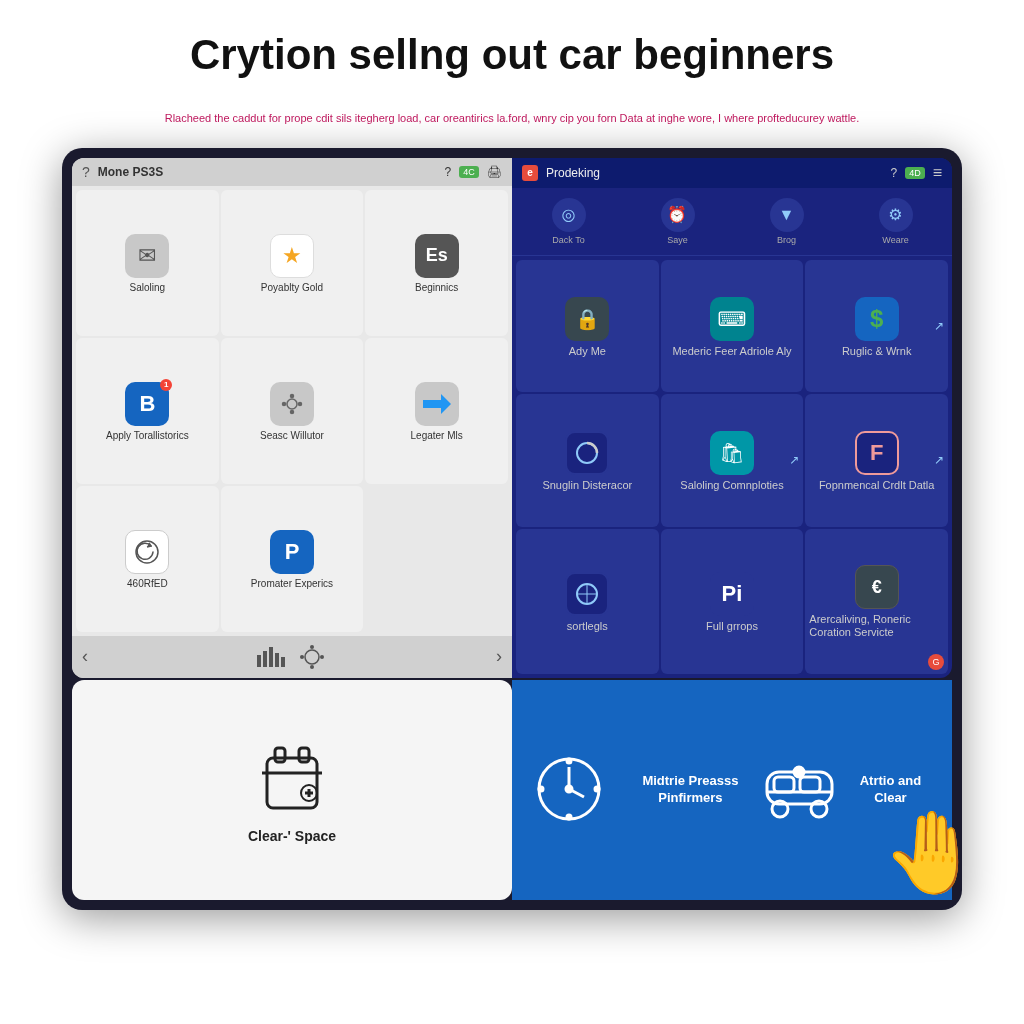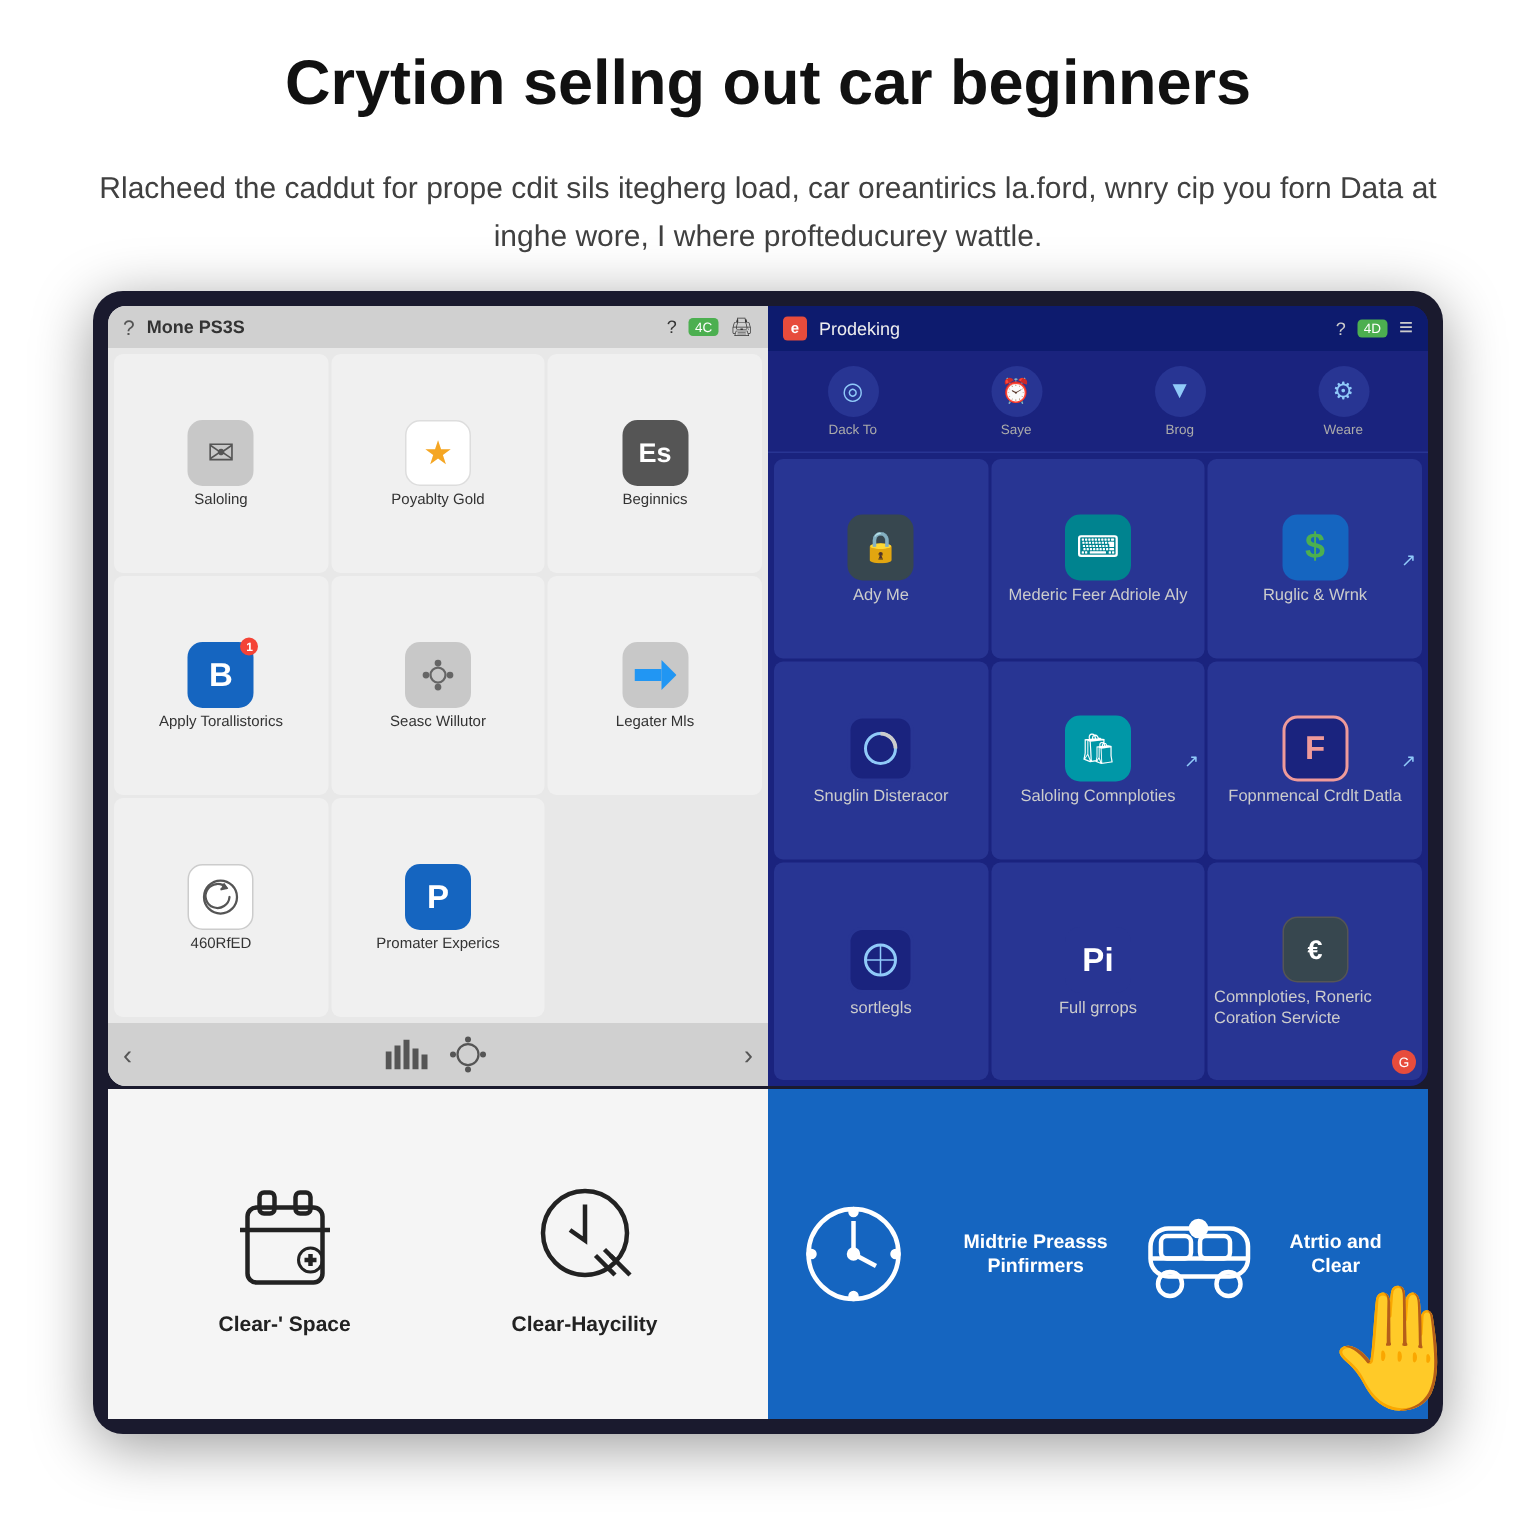--- a/index.html
+++ b/index.html
@@ -17,22 +17,22 @@
 
     .page-title {
       font-size: 42px;
       font-weight: 900;
       color: #111;
       line-height: 1.2;
       margin-bottom: 30px;
     }
 
     .page-subtitle {
-      font-size: 20px;
-      color: #404040;
+      font-size: 11px;
+      color: #be185d;
       line-height: 1.6;
     }
 
     .tablet-container {
       margin: 0 auto;
       width: 900px;
       background: #1a1a2e;
       border-radius: 20px;
       padding: 10px;
       box-shadow: 0 8px 40px rgba(0,0,0,0.4);
@@ -319,20 +319,21 @@
       margin-top: 2px;
     }
 
     .bottom-left {
       width: 50%;
       background: #f5f5f5;
       display: flex;
       align-items: center;
       justify-content: space-around;
       padding: 20px;
+      border-radius: 12px;
     }
 
     .bottom-feature {
       display: flex;
       flex-direction: column;
       align-items: center;
       gap: 12px;
     }
 
     .bottom-icon-wrap {
@@ -584,21 +585,21 @@
             <span class="right-app-label">sortlegls</span>
           </div>
 
           <div class="right-app-cell">
             <div class="right-app-icon icon-pi" style="font-size:22px;font-weight:bold;color:white;background:#283593;">Pi</div>
             <span class="right-app-label">Full grrops</span>
           </div>
 
           <div class="right-app-cell">
             <div class="right-app-icon icon-euro" style="font-size:18px;font-weight:bold;color:white;background:#37474f;">€</div>
-            <span class="right-app-label">Comnploties, Roneric Coration Servicte</span>
+            <span class="right-app-label">Arercaliving, Roneric Coration Servicte</span>
             <span class="right-corner-icon">G</span>
           </div>
 
         </div>
       </div>
 
     </div>
 
     <div class="bottom-section">
 
@@ -611,32 +612,20 @@
               <rect x="42" y="10" width="10" height="14" rx="3"></rect>
               <line x1="5" y1="35" x2="65" y2="35"></line>
               <circle cx="52" cy="55" r="8" fill="none" stroke="#222" stroke-width="2"></circle>
               <line x1="48" y1="55" x2="56" y2="55"></line>
               <line x1="52" y1="51" x2="52" y2="59"></line>
             </svg>
           </div>
           <span class="bottom-label">Clear-' Space</span>
         </div>
 
-        <div class="bottom-feature">
-          <div class="bottom-icon-wrap">
-            <svg width="70" height="75" viewBox="0 0 70 75" fill="none" stroke="#222" stroke-width="3">
-              <circle cx="35" cy="37" r="28"></circle>
-              <polyline points="35,18 35,42 25,35" fill="none"></polyline>
-              <line x1="42" y1="52" x2="55" y2="65"></line>
-              <line x1="52" y1="52" x2="65" y2="65"></line>
-              <line x1="48" y1="48" x2="56" y2="56"></line>
-            </svg>
-          </div>
-          <span class="bottom-label">Clear-Haycility</span>
-        </div>
       </div>
 
       <div class="bottom-right">
         <div class="bottom-right-feature">
           <div class="bottom-right-icon">
             <svg width="75" height="75" viewBox="0 0 75 75" fill="none" stroke="white" stroke-width="3">
               <circle cx="37" cy="37" r="30"></circle>
               <circle cx="37" cy="37" r="3" fill="white"></circle>
               <line x1="37" y1="37" x2="37" y2="15"></line>
               <line x1="37" y1="37" x2="52" y2="45"></line>

